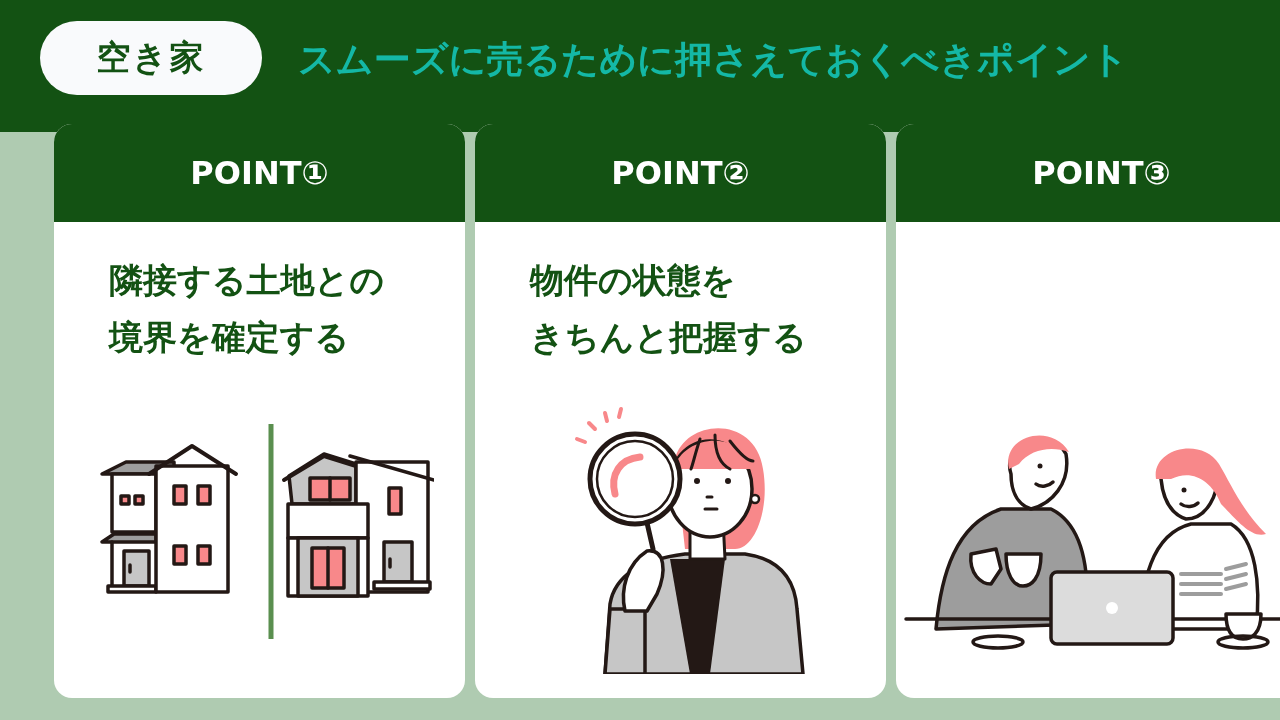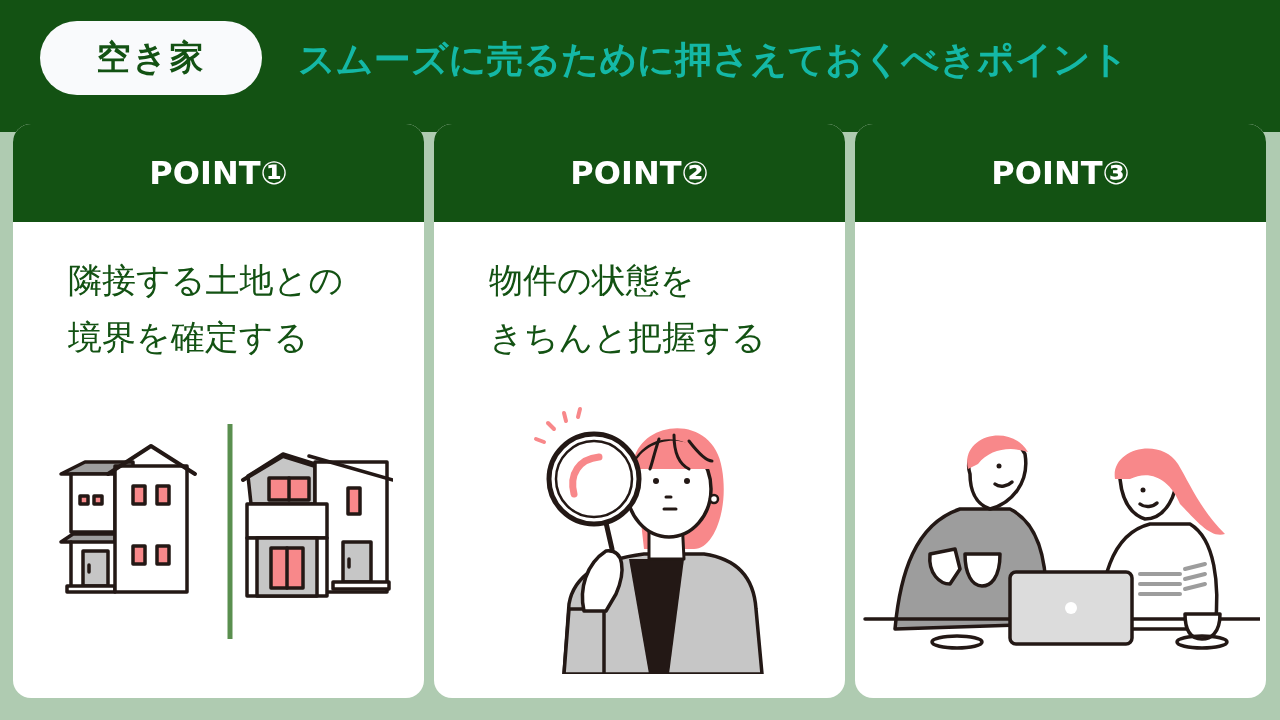--- a/index.html
+++ b/index.html
@@ -19,30 +19,30 @@
       display: flex; align-items: center; justify-content: center;
       color: #135213; font-weight: bold; font-size: 34px; letter-spacing: 2px;
     }
     .headline {
       position: absolute; left: 298px; top: 30px; height: 60px;
       color: #14b8a6; font-weight: bold; font-size: 37px; line-height: 60px;
       white-space: nowrap; letter-spacing: 0px;
     }
     .card {
       position: absolute; top: 124px; width: 411px; height: 574px;
-      background: #ffffff; border-radius: 18px; overflow: hidden;
+      background: #ffffff; border-radius: 18px; overflow: hidden; margin-left: 41px;
     }
     .card-head {
       height: 98px; background: #135213;
       display: flex; align-items: center; justify-content: center;
       color: #ffffff; font-weight: bold; font-size: 32px;
     }
     .card-title {
       position: absolute; left: 55px; top: 128px;
-      color: #135213; font-weight: normal; font-size: 34px; line-height: 57px;
+      color: #135213; font-weight: bold; font-size: 34px; line-height: 57px;
       white-space: nowrap;
     }
     .card-title span { display: block; }
     .illus { position: absolute; }
   </style>
 </head>
 <body>
 
 <div class="header">
   <div class="pill">空き家</div>

